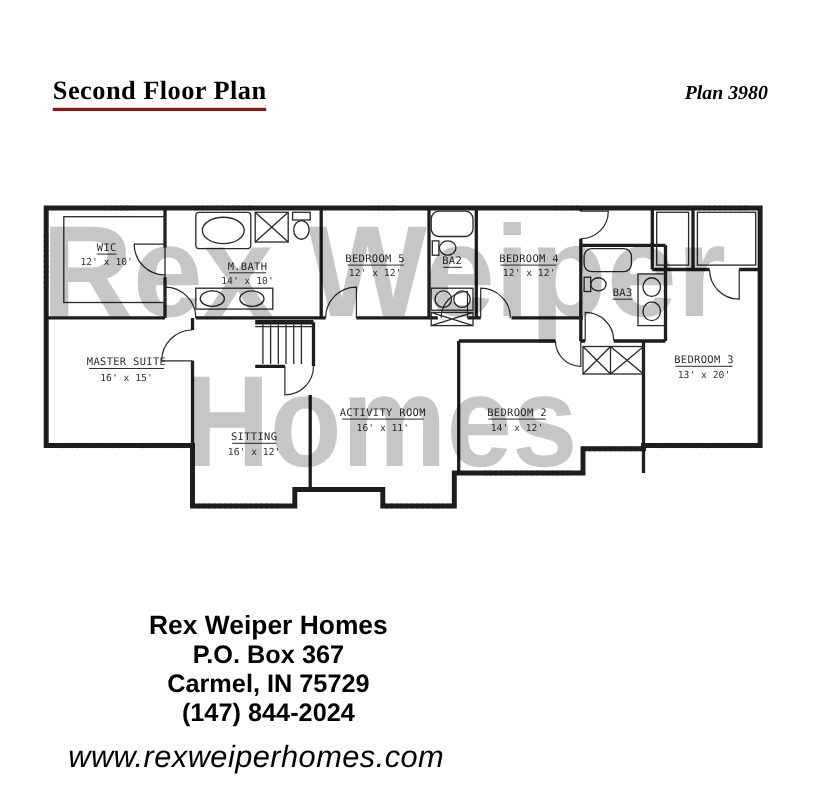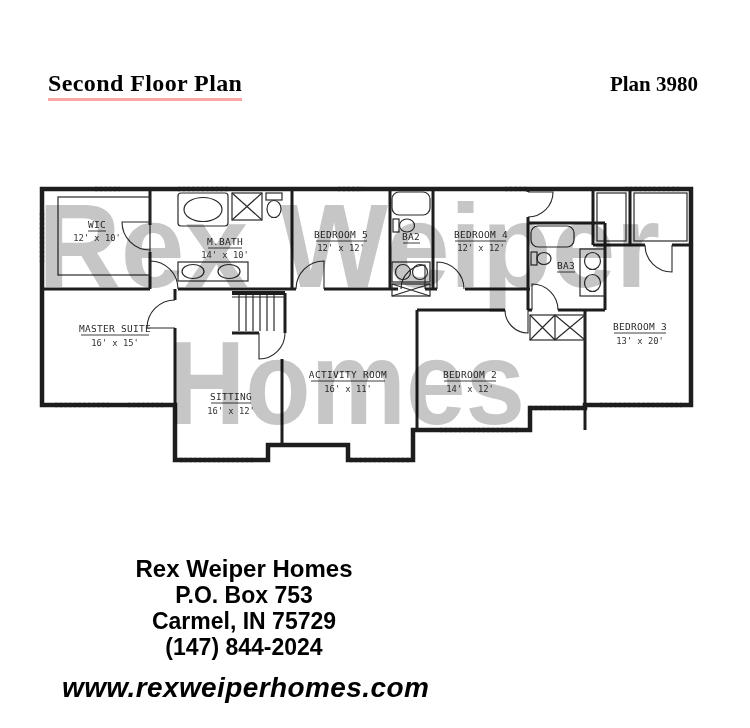--- a/index.html
+++ b/index.html
@@ -1,29 +1,29 @@
 <!DOCTYPE html>
 <html><head>
 <meta charset="utf-8">
 <style>
   html,body{margin:0;padding:0;background:#fff;}
   .page{position:relative;width:750px;height:728px;background:#ffffff;overflow:hidden;
         font-family:"Liberation Sans",sans-serif;color:#000;}
   .header{position:absolute;top:70px;left:48px;right:52px;display:flex;
           justify-content:space-between;align-items:baseline;}
   .page-title{font-family:"Liberation Serif",serif;font-weight:bold;font-size:24px;
-              letter-spacing:.4px;border-bottom:3px solid #fca5a5;padding-bottom:1px;}
-  .plan-number{font-family:"Liberation Serif",serif;font-weight:bold;
-               font-size:21px;}
+              letter-spacing:.4px;border-bottom:3px solid #7f1d1d;padding-bottom:1px;}
+  .plan-number{font-family:"Liberation Serif",serif;font-weight:bold;font-style:italic;
+               font-size:18px;}
   svg.plan{position:absolute;top:0;left:0;}
   .wm{mix-blend-mode:multiply;}
   .footer{position:absolute;top:556px;left:0;width:488px;text-align:center;
           font-weight:bold;font-size:23px;line-height:26px;}
   .footer .company{font-size:24px;}
-  .website{position:absolute;top:672px;left:62px;font-weight:bold;font-style:italic;
+  .website{position:absolute;top:672px;left:62px;font-weight:normal;font-style:italic;
            font-size:28px;letter-spacing:.4px;}
   text.rname{font-family:"DejaVu Sans Mono",monospace;font-size:9.5px;fill:#2b2b2b;letter-spacing:.3px;}
   text.rdims{font-family:"DejaVu Sans Mono",monospace;font-size:8.8px;fill:#343434;}
   text.wmtext{font-family:"Liberation Sans",sans-serif;font-weight:bold;fill:#c6c6c6;}
 </style>
 </head>
 <body>
 
 <div class="page">
 
@@ -193,20 +193,20 @@
     </g>
 
     <g class="wm">
       <text class="wmtext" x="38" y="287" font-size="118" textLength="622" lengthAdjust="spacingAndGlyphs">Rex Weiper</text>
       <text class="wmtext" x="168" y="424" font-size="118" textLength="357" lengthAdjust="spacingAndGlyphs">Homes</text>
     </g>
   </svg>
 
   <div class="footer">
     <div class="company">Rex Weiper Homes</div>
-    <div>P.O. Box 753</div>
+    <div>P.O. Box 367</div>
     <div>Carmel, IN  75729</div>
     <div>(147) 844-2024</div>
   </div>
 
   <div class="website">www.rexweiperhomes.com</div>
 
 </div>
 
 </body></html>

